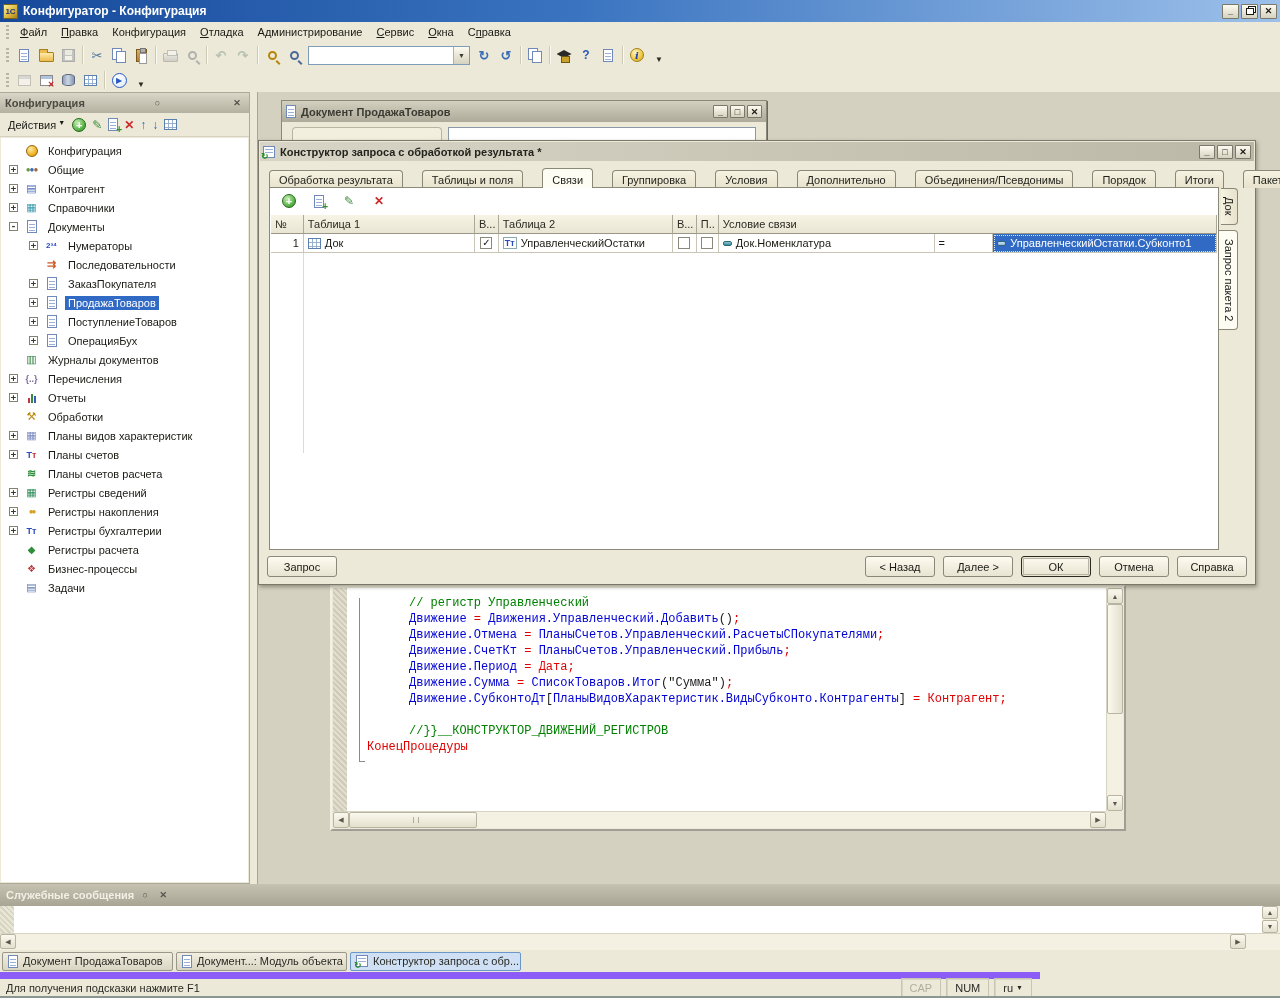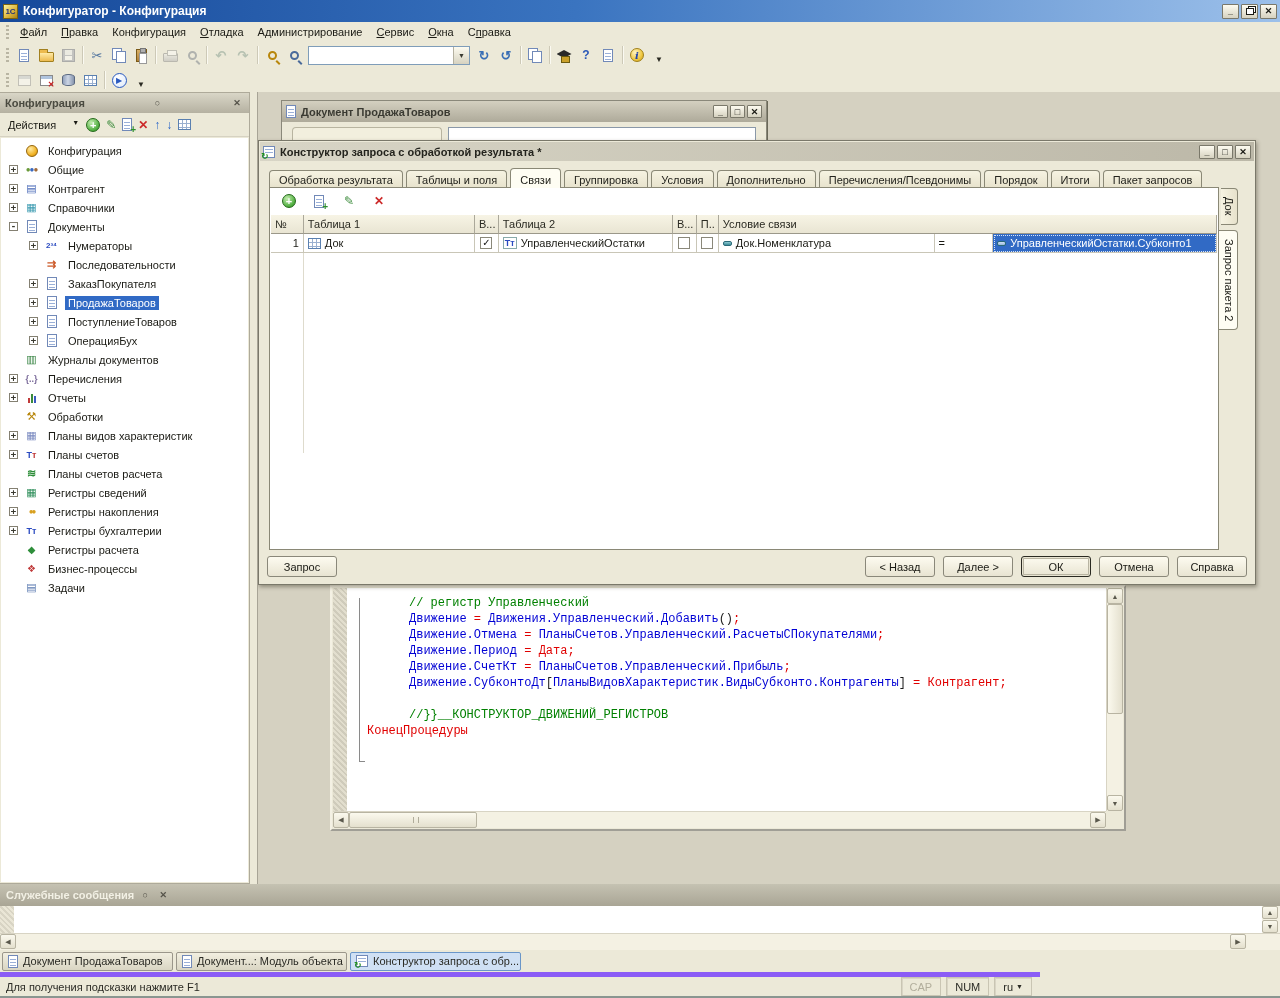--- a/index.html
+++ b/index.html
@@ -63,21 +63,21 @@
 .circle-add{display:inline-flex;width:14px;height:14px;border-radius:50%;background:radial-gradient(circle at 35% 30%,#c2ecae,#4fae3f 70%,#2e7e22);border:1px solid #246a1a;color:#fff;font:bold 11px "Liberation Sans",sans-serif;align-items:center;justify-content:center;line-height:0}
 .attr-dash{display:inline-block;width:9px;height:5px;background:linear-gradient(#8ecad2,#3a8a98);border:1px solid #2a6a78;border-radius:2px;flex:none}
 .cb{display:inline-flex;width:12px;height:12px;background:#fff;border:1px solid #8a887a;align-items:center;justify-content:center;font-size:10px;line-height:0;color:#111}
 
 
 #sidebar{position:absolute;left:0;top:92px;width:250px;height:792px;background:#ece9d8;border:1px solid #aeaa9a;border-left:none}
 #sidebar-header{height:20px;background:linear-gradient(#d9d6c7,#b5b1a1);display:flex;align-items:center;gap:4px;padding:0 5px;font-weight:bold;color:#4a4a40}
 #sidebar-header .hbtn{margin-left:auto}
 .hbtn{width:14px;height:13px;display:flex;align-items:center;justify-content:center;font-size:9px;color:#55534a}
 #actions-bar{height:24px;display:flex;align-items:center;gap:4px;padding:0 5px;border-bottom:1px solid #d6d2c2;background:#ece9d8}
-#actions-bar .abtn{display:flex;align-items:flex-start;gap:16px;padding:2px 3px}
+#actions-bar .abtn{display:flex;align-items:flex-start;gap:2px;padding:2px 3px}
 #tree{position:absolute;left:1px;right:1px;top:45px;bottom:1px;background:#fff;overflow:hidden;padding-top:3px}
 .trow{display:flex;align-items:center;height:19px;gap:5px;padding-left:8px}
 .trow.lv2{padding-left:28px}
 .exp{width:9px;height:9px;border:1px solid #848072;background:#fff;font:bold 9px/7px "DejaVu Sans Mono",monospace;text-align:center;color:#3a3a30;flex:none}
 .exp.empty{visibility:hidden}
 .tico{width:17px;height:15px;display:inline-flex;align-items:center;justify-content:center;flex:none}
 .tlabel{padding:1px 3px;white-space:nowrap}
 .trow.selected .tlabel{background:#316ac5;color:#fff}
 
 
@@ -107,21 +107,21 @@
 .vscroll .sbtn{width:16px}
 .sthumb-h{width:128px;background:linear-gradient(#fbf9ee,#e4e0ce);border:1px solid #b8b4a2;border-radius:2px;position:relative}
 .sthumb-h:after{content:"";position:absolute;left:50%;top:4px;width:4px;height:6px;border-left:1px solid #b0ac9a;border-right:1px solid #b0ac9a}
 .sthumb-v{height:110px;background:linear-gradient(90deg,#fbf9ee,#e4e0ce);border:1px solid #b8b4a2;border-radius:2px}
 .scorner{position:absolute;right:1px;bottom:1px;width:17px;height:17px;background:#ece9d8}
 
 
 #query-dialog{position:absolute;left:0;top:48px;width:998px;height:445px;background:#ece9d8;border:1px solid #7a786a;box-shadow:1px 2px 4px rgba(60,55,40,.45)}
 #dlg-titlebar{height:19px;margin:1px 1px 0 1px;background:linear-gradient(90deg,#d8d5c6,#bcb8a8);display:flex;align-items:center;gap:5px;padding:0 3px;font-weight:bold;color:#23231d}
 #dlg-titlebar .winbtns{margin-left:auto;display:flex;gap:2px}
-#dlg-tabs{position:absolute;left:10px;top:26px;right:36px;height:21px;display:flex;gap:3px;align-items:flex-end}
+#dlg-tabs{position:absolute;left:10px;top:26px;right:36px;height:21px;display:flex;gap:19px;align-items:flex-end}
 .dtab{background:linear-gradient(#f6f3e2,#e7e2cc);border:1px solid #8a8876;border-bottom:none;border-radius:4px 4px 0 0;padding:3px 9px 2px;white-space:nowrap;color:#23231d}
 .dtab.active{background:#fefdf3;padding-top:5px;position:relative;z-index:3}
 #dlg-page{position:absolute;left:10px;top:46px;right:36px;bottom:34px;background:#fff;border:1px solid #8a8876;z-index:2}
 #page-toolbar{display:flex;align-items:center;gap:8px;height:26px;padding-left:8px}
 #grid{position:absolute;left:1px;right:1px;top:27px}
 .grow{display:flex;height:19px}
 .gcell{border-right:1px solid #c9c6b7;border-bottom:1px solid #c9c6b7;display:flex;align-items:center;gap:4px;padding:0 4px;white-space:nowrap;overflow:hidden}
 .ghead .gcell{background:linear-gradient(#f7f4e5,#e9e5d3);border-right:1px solid #aba89a;border-bottom:1px solid #9b988a;color:#2a2a22}
 .gcell.ctr{justify-content:center}
 .gcell.selected{background:#316ac5;color:#fff;outline:1px dotted #d8e4f8;outline-offset:-2px}
@@ -143,21 +143,21 @@
 #messages-body .mmargin{position:absolute;left:0;top:0;bottom:0;width:14px;background:repeating-linear-gradient(45deg,#eae6d6 0 2px,#d8d4c4 2px 4px)}
 #messages-vscroll{position:absolute;right:0;top:0;bottom:0;width:18px;background:#f4f1e3;display:flex;flex-direction:column;justify-content:space-between}
 #messages-hscroll{height:16px;background:#f4f1e3;display:flex;align-items:stretch;position:relative}
 #messages-hscroll .sbtn{height:15px}
 #messages-hscroll .rarr{position:absolute;right:34px}
 
 
 #taskbar{position:absolute;left:0;top:950px;width:1280px;height:22px;background:#ece9d8;display:flex;gap:3px;padding:1px 2px;align-items:center}
 .wtab{width:171px;height:19px;display:flex;align-items:center;gap:5px;padding:0 5px;background:linear-gradient(#f2efe0,#d9d5c3);border:1px solid #9a968a;border-radius:2px;white-space:nowrap;overflow:hidden;color:#2a2a24}
 .wtab.active{background:#cfe0f4;border-color:#6a96c8}
-#statusbar{position:absolute;left:0;top:972px;width:1040px;height:24px;background:#ece9d8;border-top:5px solid #8b5cf6;display:flex;align-items:center;padding:0 6px;color:#2a2a24}
+#statusbar{position:absolute;left:0;top:972px;width:1040px;height:24px;background:#ece9d8;border-top:7px solid #8b5cf6;display:flex;align-items:center;padding:0 6px;color:#2a2a24}
 #statusbar .inds{margin-left:auto;display:flex;gap:5px;margin-right:2px}
 .sind{height:19px;padding:0 8px;border:1px solid #c9c5b3;box-shadow:inset 1px 1px 0 #d9d5c5;display:flex;align-items:center;gap:3px;background:#ece9d8}
 .sind.dim{color:#b2ae9c}
 #bottomline{position:absolute;left:0;top:996px;width:1280px;height:2px;background:#8a9690}
 </style>
 </head>
 <body>
 
 <div id="titlebar">
   <span class="applogo">1C</span>
@@ -520,22 +520,23 @@
   </div>
 
   <div id="module-window">
     <div class="code-margin"></div>
     <div class="code-area">
       <div class="code-bracket"></div>
       <div id="code-lines">
           <div class="cl"><span class="tk-cm">// регистр Управленческий</span></div>
           <div class="cl"><span class="tk-id">Движение</span><span class="tk-kw"> = </span><span class="tk-id">Движения.Управленческий.Добавить</span><span class="tk-pn">()</span><span class="tk-kw">;</span></div>
           <div class="cl"><span class="tk-id">Движение.Отмена</span><span class="tk-kw"> = </span><span class="tk-id">ПланыСчетов.Управленческий.РасчетыСПокупателями</span><span class="tk-kw">;</span></div>
+          <div class="cl"><span class="tk-id">Движение.СчетКт</span><span class="tk-kw"> = </span><span class="tk-id">ПланыСчетов.Управленческий.Прибыль</span><span class="tk-kw">;</span></div>
           <div class="cl"><span class="tk-id">Движение.Период</span><span class="tk-kw"> = Дата;</span></div>
-          <div class="cl"><span class="tk-id">Движение.СчетКт</span><span class="tk-kw"> = </span><span class="tk-id">ПланыСчетов.Управленческий.Прибыль</span><span class="tk-kw">;</span></div>
+          <div class="cl"><span class="tk-id">Движение.Сумма</span><span class="tk-kw"> = </span><span class="tk-id">СписокТоваров.Итог</span><span class="tk-pn">("Сумма")</span><span class="tk-kw">;</span></div>
           <div class="cl"><span class="tk-id">Движение.СубконтоДт</span><span class="tk-pn">[</span><span class="tk-id">ПланыВидовХарактеристик.ВидыСубконто.Контрагенты</span><span class="tk-pn">]</span><span class="tk-kw"> = Контрагент;</span></div>
           <div class="cl"></div>
           <div class="cl"><span class="tk-cm">//}}__КОНСТРУКТОР_ДВИЖЕНИЙ_РЕГИСТРОВ</span></div>
           <div class="cl noind"><span class="tk-kw">КонецПроцедуры</span></div>
         </div>
     </div>
     <div class="vscroll">
       <span class="sbtn">▲</span>
       <span class="sthumb-v"></span>
       <span class="sbtn" style="margin-top:auto">▼</span>
@@ -558,21 +559,21 @@
         <span class="winbtn" style="width:16px;height:14px">✕</span>
       </span>
     </div>
     <div id="dlg-tabs">
         <span class="dtab">Обработка результата</span>
         <span class="dtab">Таблицы и поля</span>
         <span class="dtab active">Связи</span>
         <span class="dtab">Группировка</span>
         <span class="dtab">Условия</span>
         <span class="dtab">Дополнительно</span>
-        <span class="dtab">Перечисления/Псевдонимы</span>
+        <span class="dtab">Объединения/Псевдонимы</span>
         <span class="dtab">Порядок</span>
         <span class="dtab">Итоги</span>
         <span class="dtab">Пакет запросов</span>
       </div>
     <div id="dlg-page">
       <div id="page-toolbar">
           <span class="tbtn">
             <span class="circle-add">+</span>
           </span>
           <span class="tbtn">

